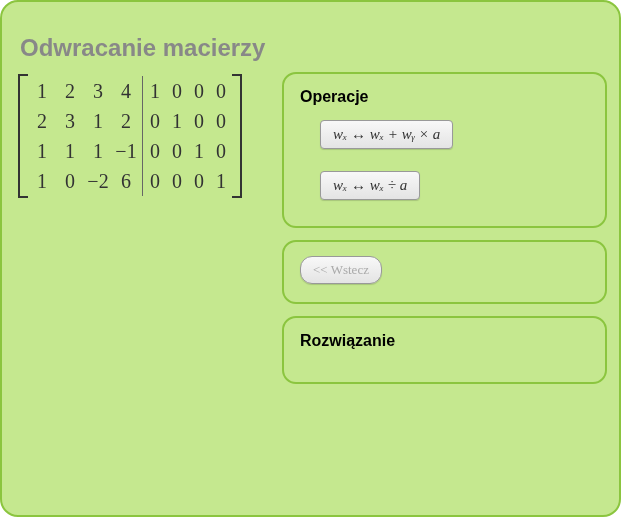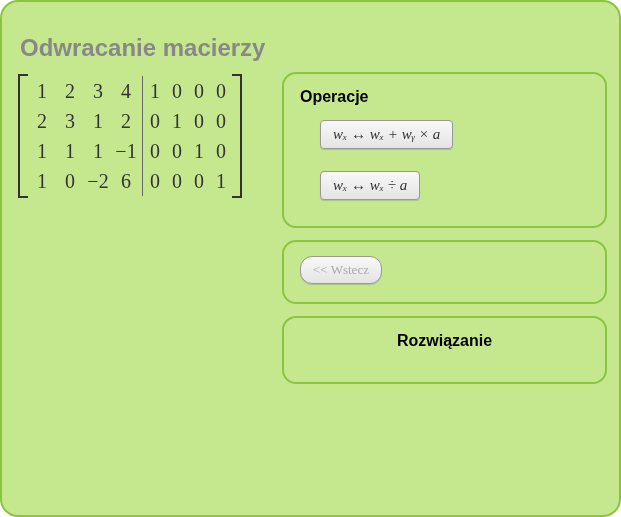--- a/index.html
+++ b/index.html
@@ -119,21 +119,21 @@
     font-family: Liberation Serif, serif;
     font-size: 13px;
     cursor: pointer;
     box-shadow: 0 1px 1px rgba(0,0,0,0.15);
   }
   .nav-btn.disabled {
     color: #aaa;
     cursor: default;
   }
   .spacer { flex: 1; }
-  .sol-panel { min-height: 64px; text-align: center; }
+  .sol-panel { min-height: 64px; }
 </style>
 </head>
 <body>
 
 <div class="app">
   <div class="title">Odwracanie macierzy</div>
   <div class="content">
 
     <div class="left">
       <div class="matrix-wrap">

